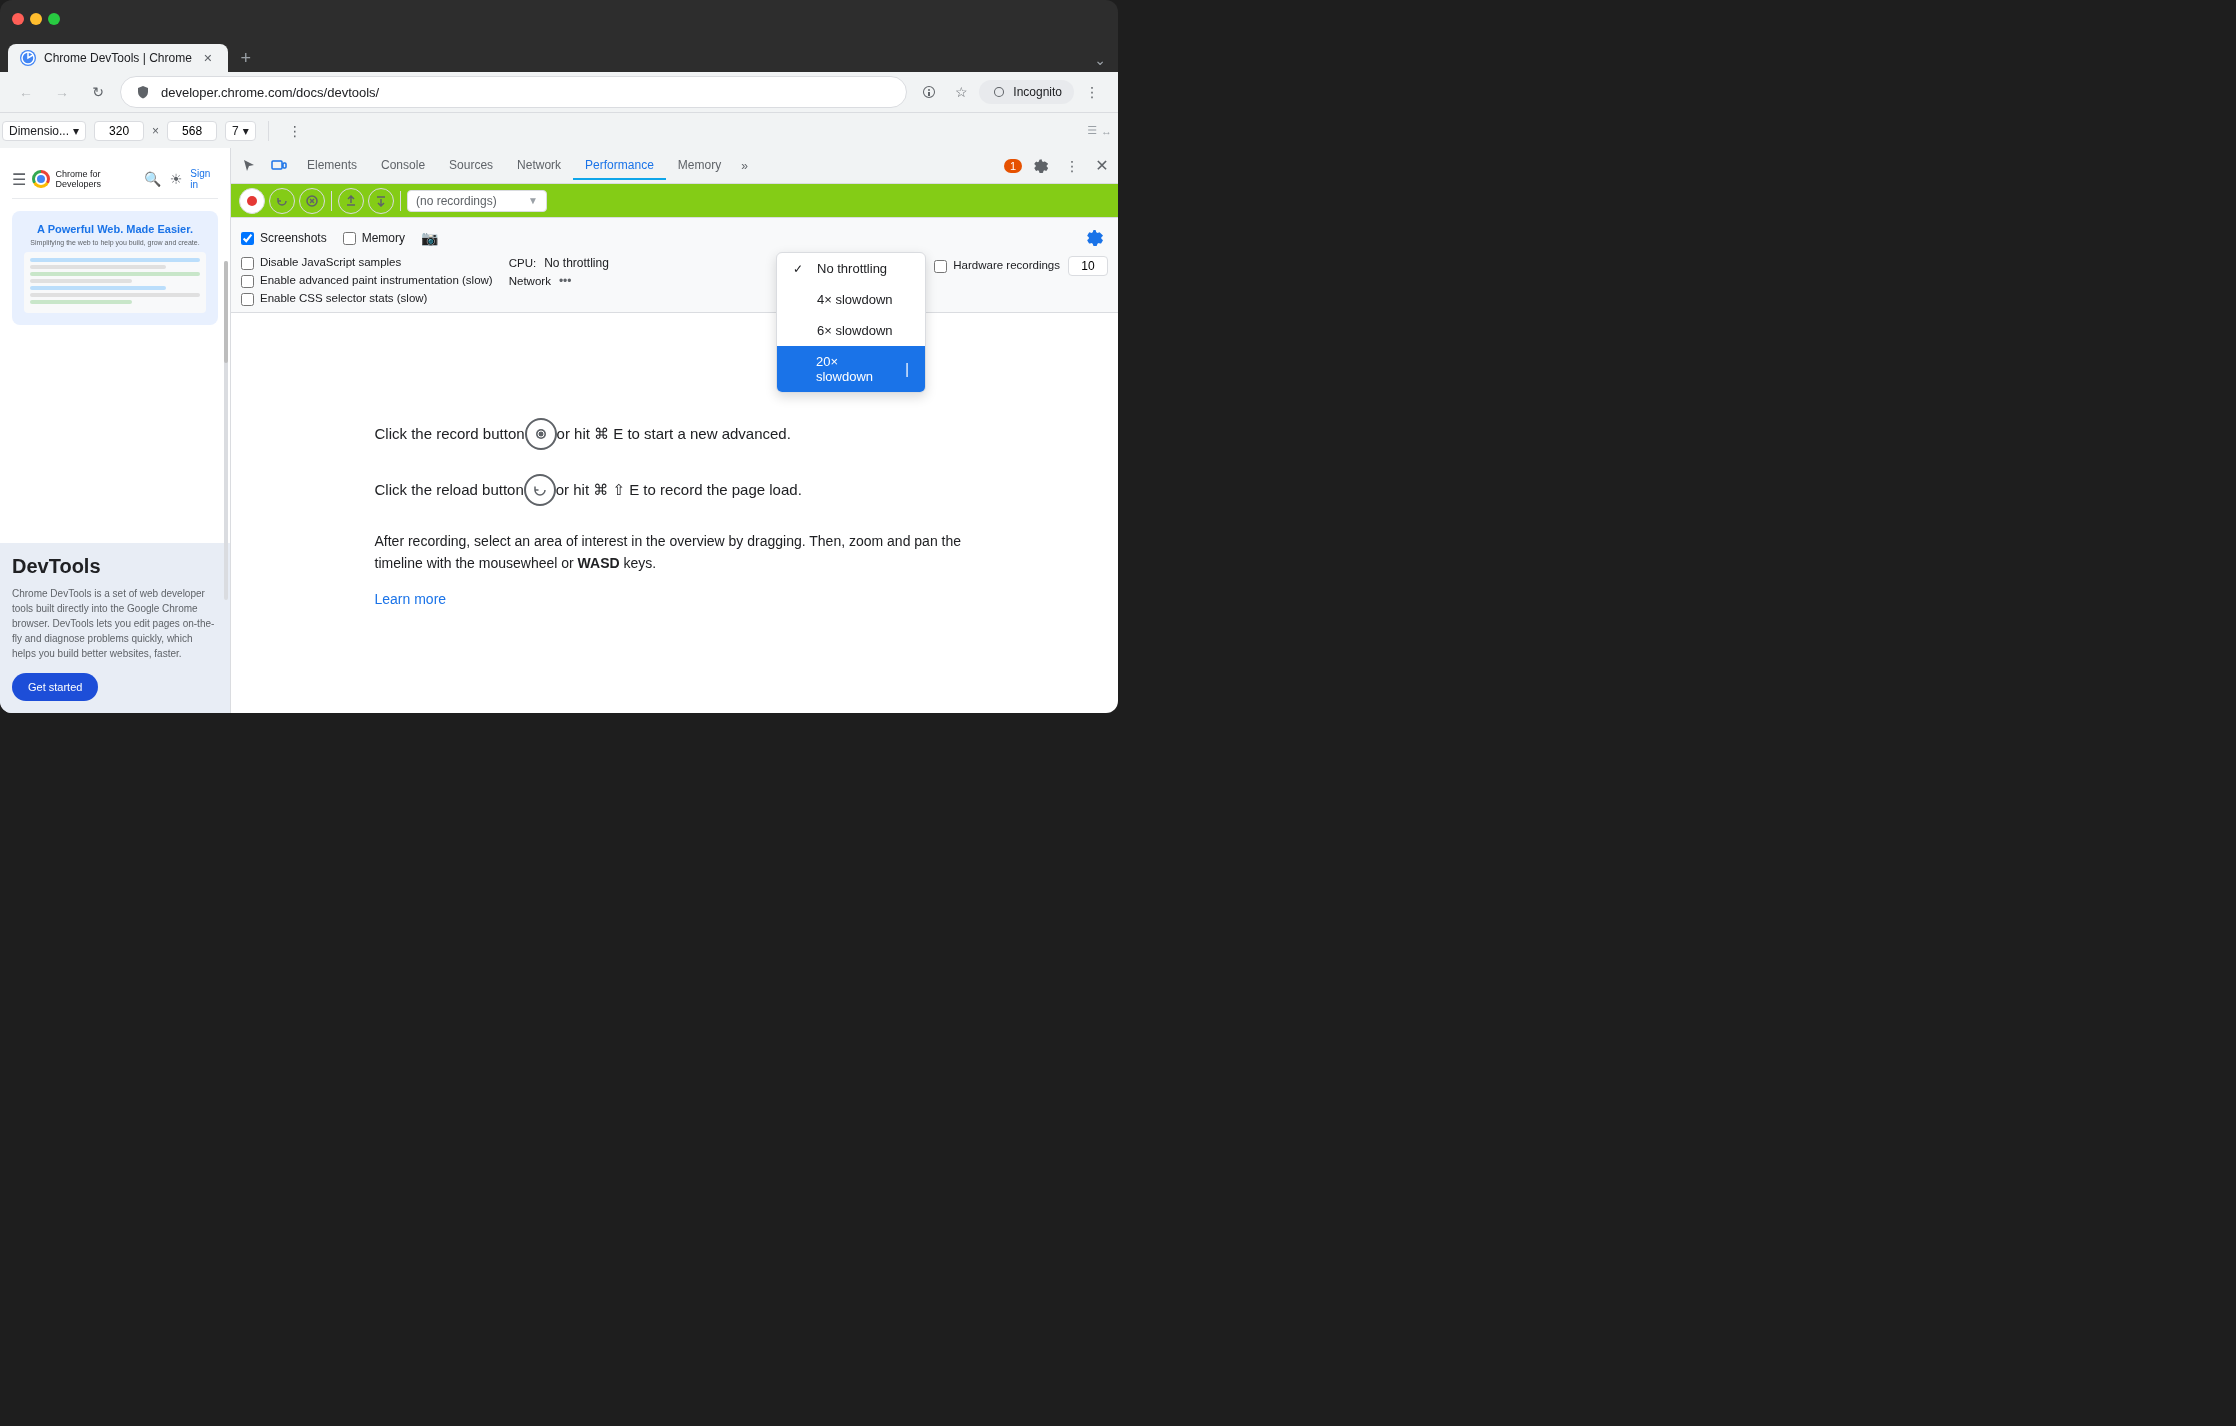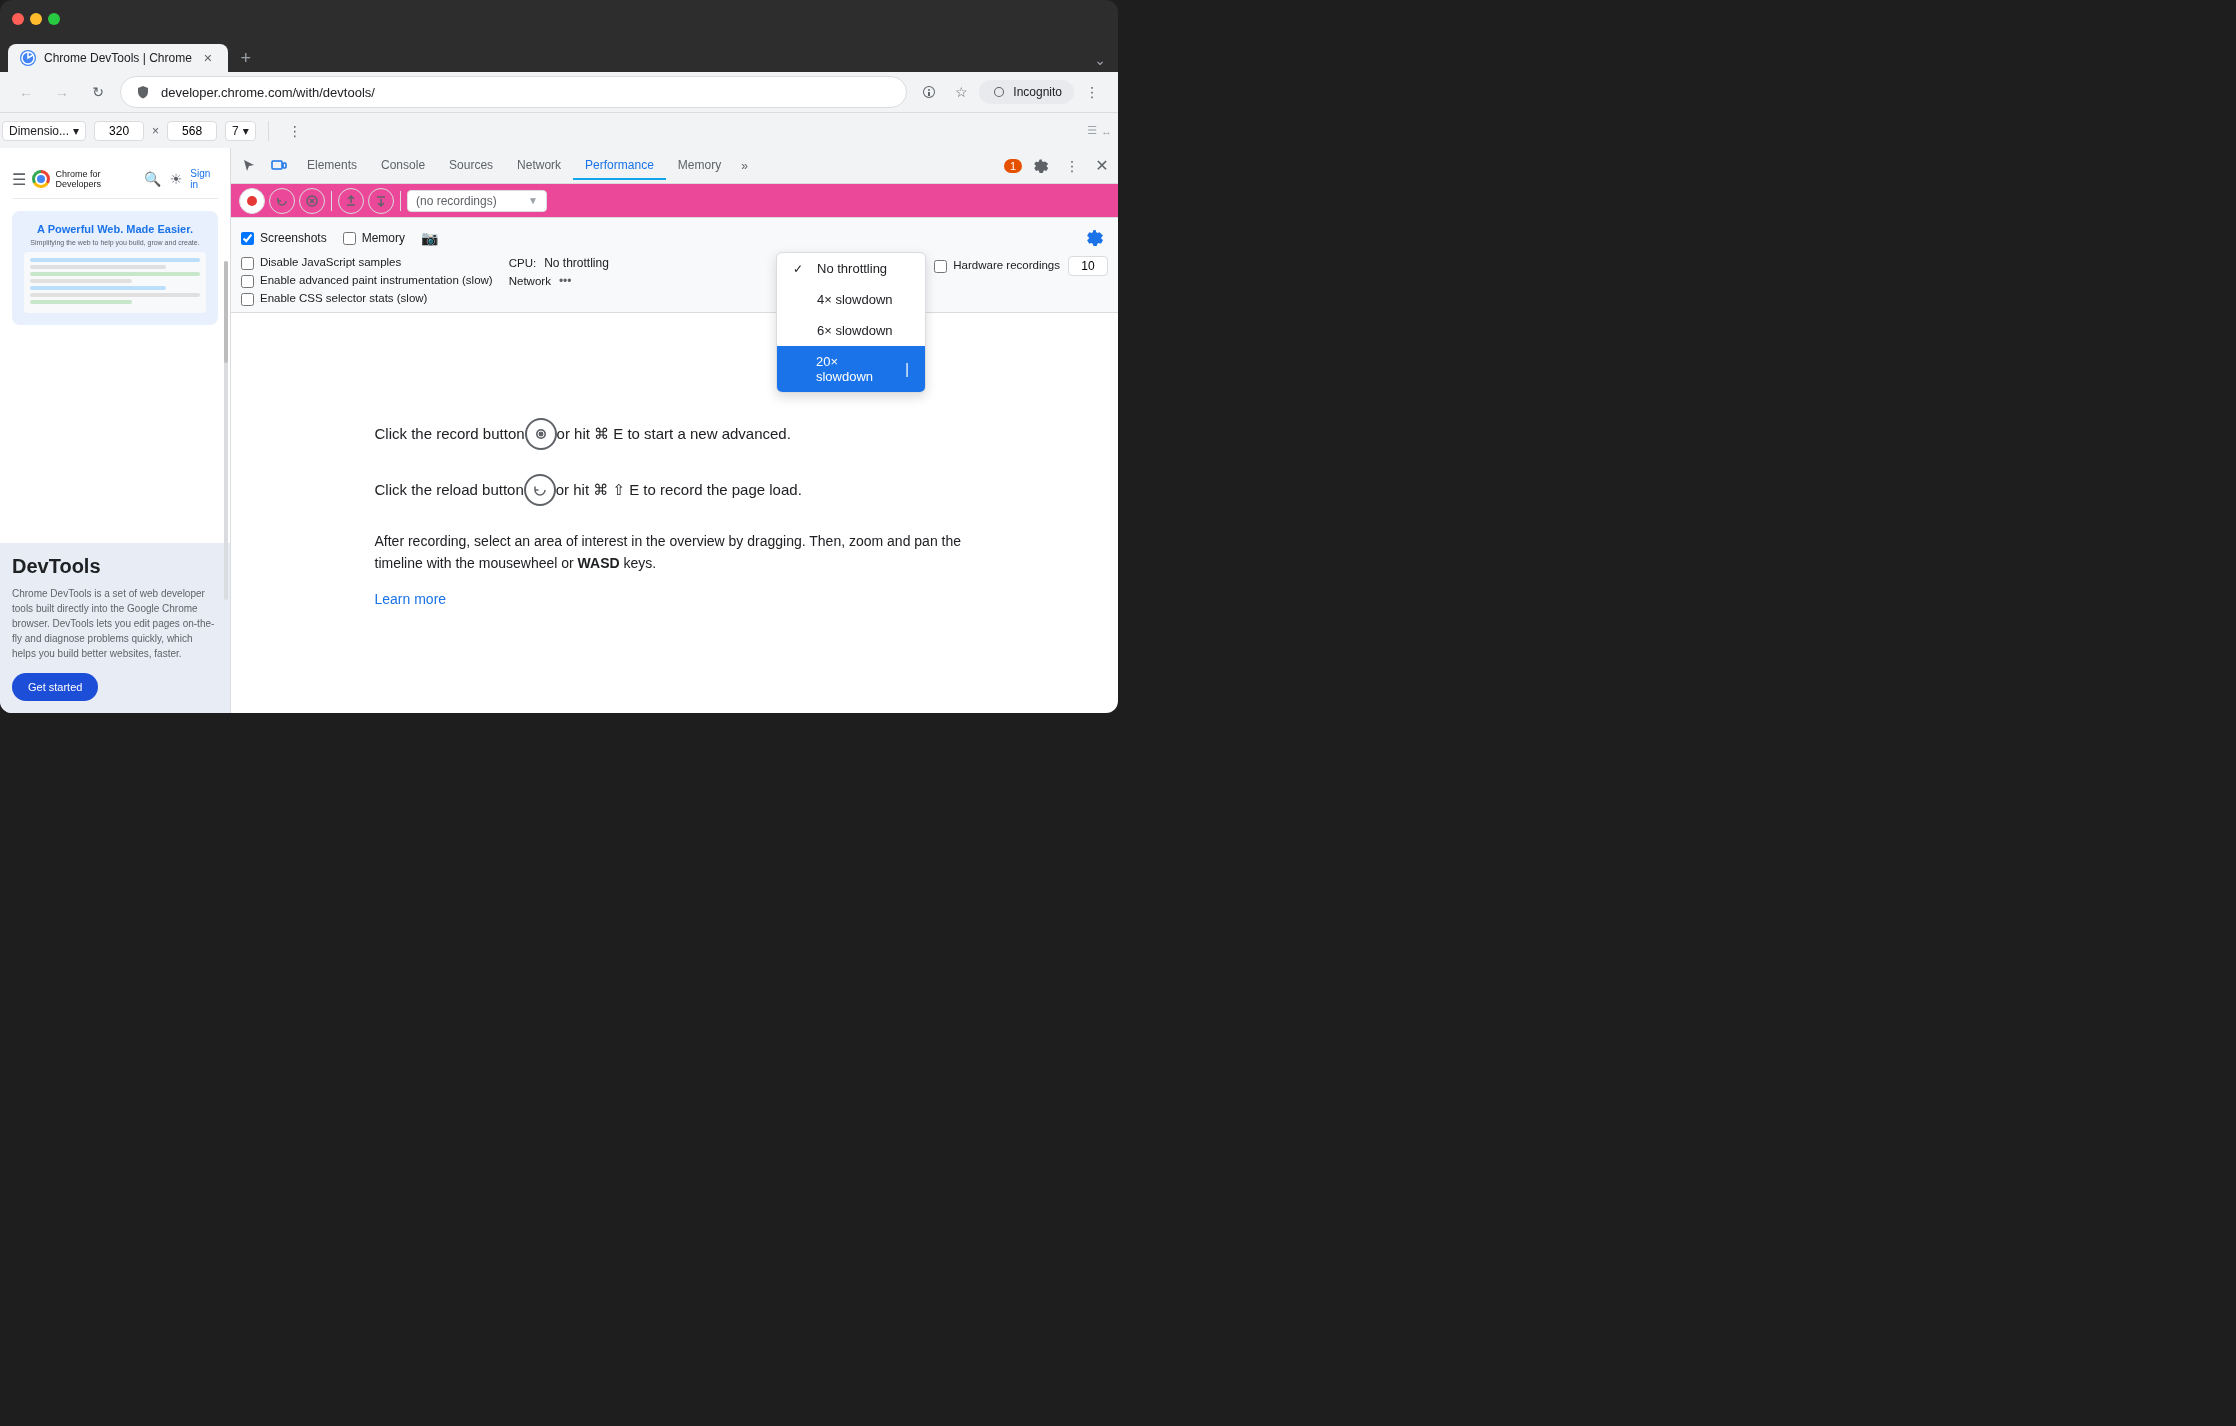--- a/index.html
+++ b/index.html
@@ -482,21 +482,21 @@
       justify-content: center;
       cursor: pointer;
       color: #5f6368;
       font-size: 16px;
     }
 
     
     .perf-controls {
       display: flex;
       align-items: center;
-      background: #ec4899;
+      background: #84cc16;
       border-bottom: 1px solid #dadce0;
       height: 34px;
       padding: 0 8px;
       gap: 4px;
       flex-shrink: 0;
     }
     .perf-ctrl-btn {
       width: 26px;
       height: 26px;
       display: flex;
@@ -719,21 +719,21 @@
 <div class="nav-bar">
   <div class="nav-btn disabled">←</div>
   <div class="nav-btn disabled">→</div>
   <div class="nav-btn">↻</div>
   <div class="address-bar">
     <div class="security-icon">
       <svg width="14" height="14" viewBox="0 0 14 14" fill="#5f6368">
           <path d="M7 1L2 3v4c0 3 2.2 5.5 5 6.5C9.8 12.5 12 10 12 7V3L7 1z"></path>
         </svg>
     </div>
-    <span class="address-text">developer.chrome.com/with/devtools/</span>
+    <span class="address-text">developer.chrome.com/docs/devtools/</span>
   </div>
   <div class="nav-right-icons">
     <div class="nav-icon-btn">
       <svg width="16" height="16" viewBox="0 0 16 16" fill="#5f6368">
           <path d="M8 2a6 6 0 100 12A6 6 0 008 2zm0 1a5 5 0 110 10A5 5 0 018 3zm0 2a1 1 0 100 2 1 1 0 000-2zm-1 3h2v4H7V8z"></path>
         </svg>
     </div>
     <div class="nav-icon-btn">☆</div>
     <div class="incognito-btn">
       <svg width="16" height="16" viewBox="0 0 16 16" fill="#5f6368">

